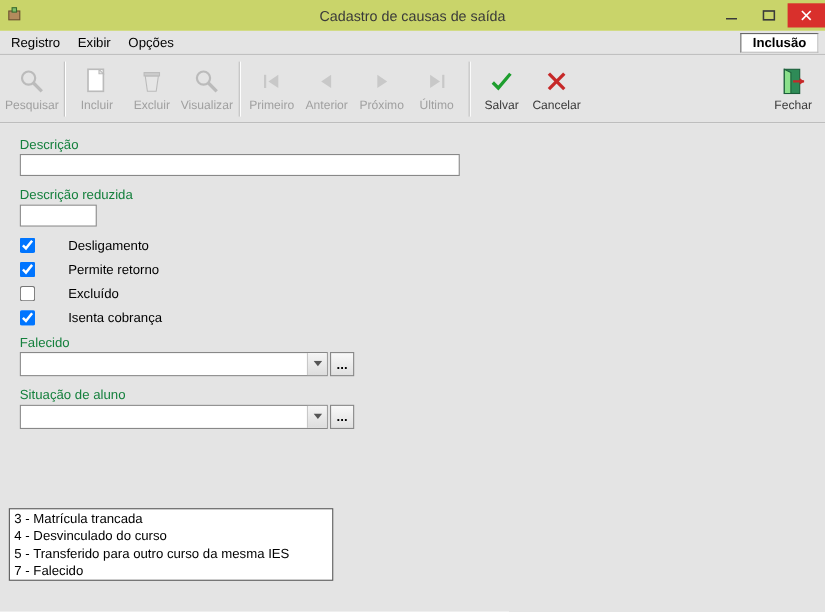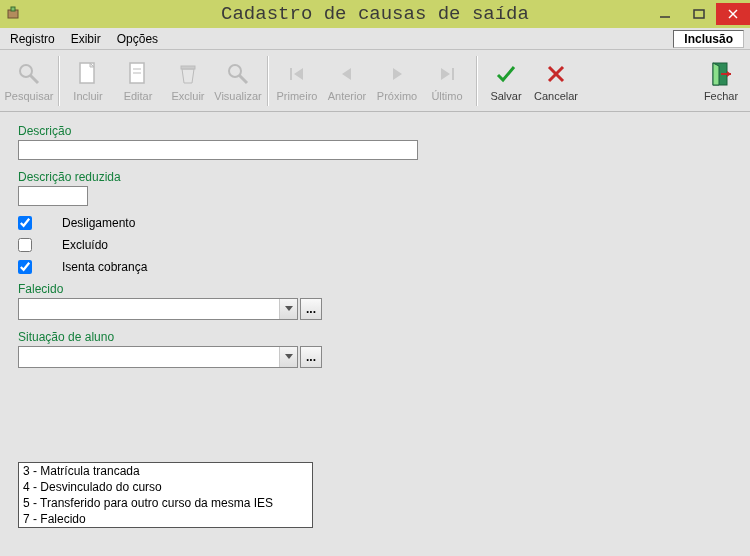--- a/index.html
+++ b/index.html
@@ -1,20 +1,20 @@
 <!DOCTYPE html>
 <html><head>
 <meta charset="utf-8">
 <style>
   * { box-sizing: border-box; }
   html, body { margin: 0; padding: 0; font-family: "Segoe UI", Tahoma, sans-serif; font-size: 12px; }
   body { background: #fff; width: 750px; height: 556px; overflow: hidden; }
 
   .titlebar { height: 28px; background: #c9d46a; display: flex; align-items: center; position: relative; }
-  .titlebar .title { position: absolute; left: 50%; transform: translateX(-50%); color: #3a3a3a; font-size: 19px; font-family: Liberation Mono, monospace; }
+  .titlebar .title { position: absolute; left: 50%; transform: translateX(-50%); color: #3a3a3a; font-size: 13px; }
   .titlebar .icon { margin-left: 6px; }
   .titlebar .controls { margin-left: auto; display: flex; height: 22px; }
   .titlebar .btn { width: 34px; display: flex; align-items: center; justify-content: center; }
   .titlebar .btn.close { background: #d9302c; }
   .titlebar .btn svg line, .titlebar .btn svg rect { stroke: #3a3a3a; stroke-width: 1.5; fill: none; }
   .titlebar .btn.close svg line { stroke: #fff; }
 
   .menubar { height: 22px; background: #e4e4e4; display: flex; align-items: center; padding: 0 2px; border-bottom: 1px solid #c0c0c0; }
   .menubar .item { padding: 2px 8px; }
   .menubar .mode { margin-left: auto; border: 1px inset #bbb; background: #fff; font-weight: bold; padding: 1px 10px; margin-right: 4px; }
@@ -103,30 +103,20 @@
     <span class="icon">
         <svg width="22" height="26">
           <rect x="3" y="2" width="14" height="20" fill="#fff" stroke="#bbb" stroke-width="1.5"></rect>
           <polyline points="13,2 17,6 13,6 13,2" fill="#e6e6e6" stroke="#bbb"></polyline>
         </svg>
       </span>
     <span>Incluir</span>
   </div>
   <div class="tbtn dis">
     <span class="icon">
-        <svg width="22" height="26">
-          <rect x="3" y="2" width="14" height="20" fill="#fff" stroke="#bbb" stroke-width="1.5"></rect>
-          <line x1="6" y1="8" x2="14" y2="8" stroke="#bbb"></line>
-          <line x1="6" y1="12" x2="14" y2="12" stroke="#bbb"></line>
-        </svg>
-      </span>
-    <span>Editar</span>
-  </div>
-  <div class="tbtn dis">
-    <span class="icon">
         <svg width="24" height="26">
           <path d="M6 8 L18 8 L16 22 L8 22 Z" fill="#e6e6e6" stroke="#bbb"></path>
           <rect x="5" y="5" width="14" height="3" fill="#ccc" stroke="#bbb"></rect>
         </svg>
       </span>
     <span>Excluir</span>
   </div>
   <div class="tbtn dis">
     <span class="icon">
         <svg width="26" height="26">
@@ -211,20 +201,24 @@
   </div>
 
   <div class="row">
     <div class="field-label">Descrição reduzida</div>
     <input class="text-input w-short" value="" style="">
   </div>
 
   <div class="chk">
     <input type="checkbox" checked="" style="">
     <span>Desligamento</span>
+  </div>
+  <div class="chk">
+    <input type="checkbox" checked="" style="">
+    <span>Permite retorno</span>
   </div>
   <div class="chk">
     <input type="checkbox" style="">
     <span>Excluído</span>
   </div>
   <div class="chk">
     <input type="checkbox" checked="" style="">
     <span>Isenta cobrança</span>
   </div>
 
@@ -252,20 +246,20 @@
             <svg width="8" height="6">
               <polygon points="0,0 8,0 4,5" fill="#555"></polygon>
             </svg>
           </span>
       </div>
       <div class="ell">...</div>
     </div>
   </div>
 
 
-  <div class="dropdown-list" style="left:18px; top:350px;">
+  <div class="dropdown-list" style="left:8px; top:350px;">
     <div class="it">3 - Matrícula trancada</div>
     <div class="it">4 - Desvinculado do curso</div>
     <div class="it">5 - Transferido para outro curso da mesma IES</div>
     <div class="it">7 - Falecido</div>
   </div>
 
 </div>
 
 </body></html>

